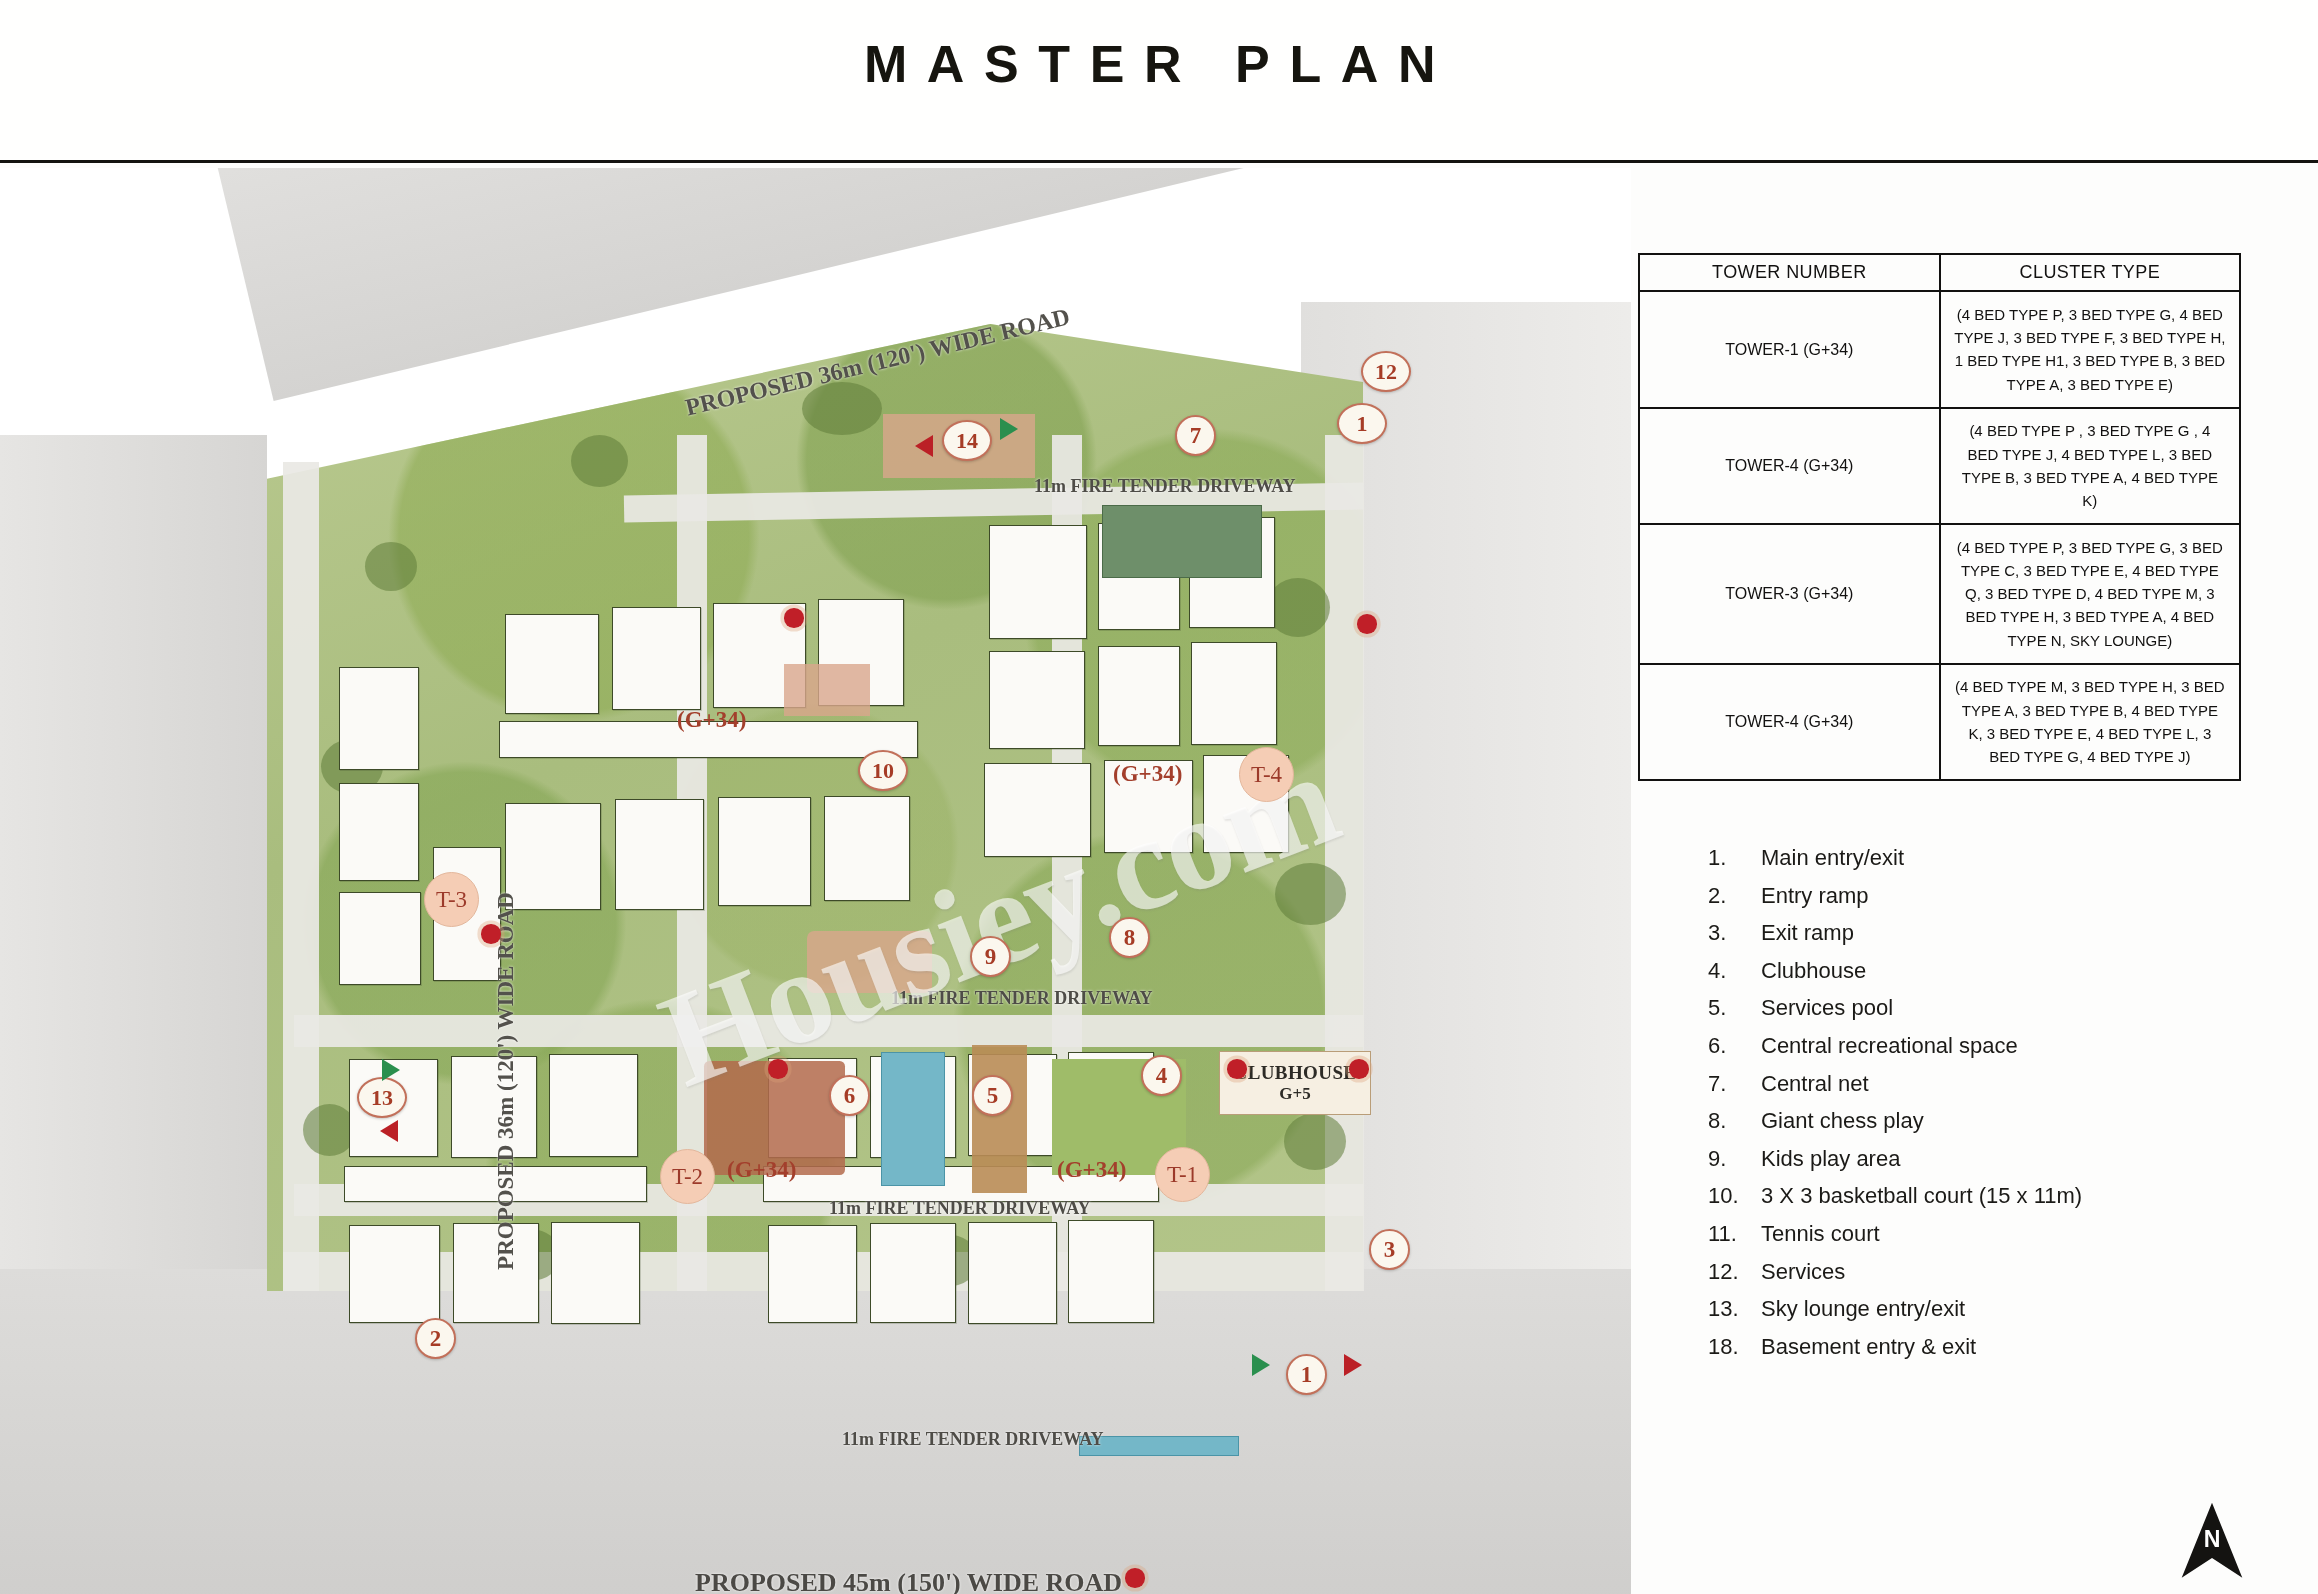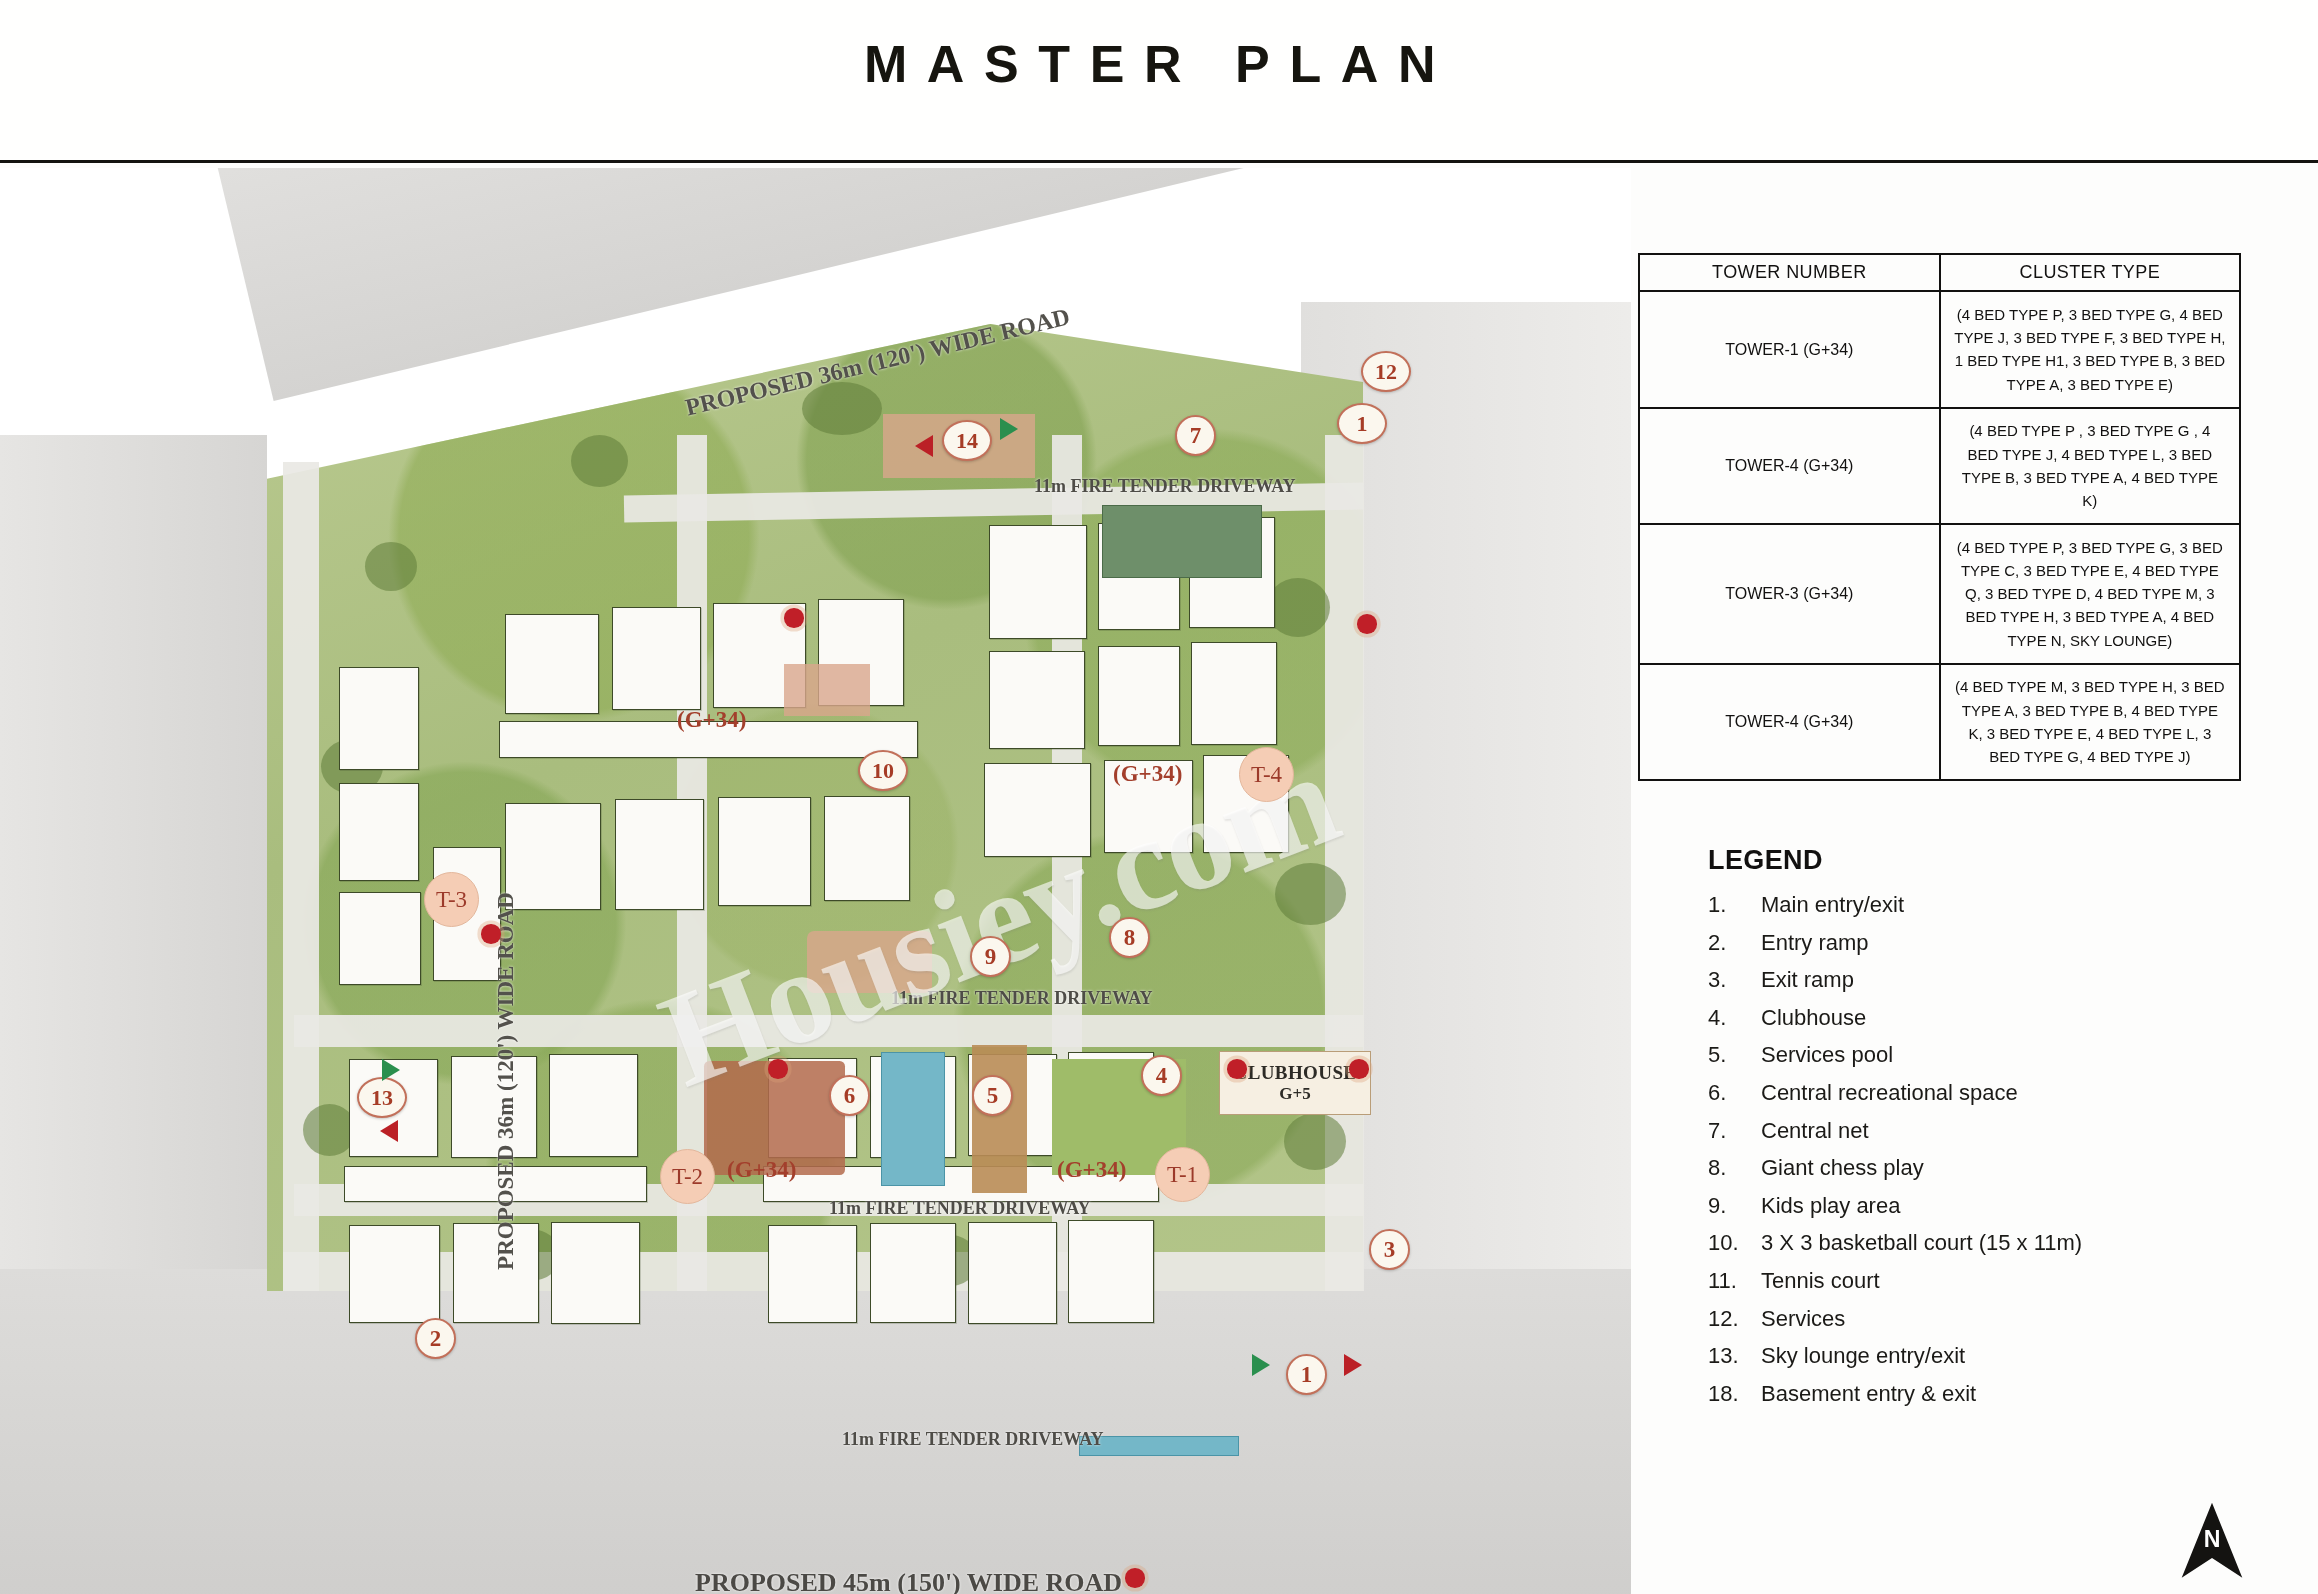--- a/index.html
+++ b/index.html
@@ -318,21 +318,20 @@
         <td class="ctype">(4 BED TYPE P, 3 BED TYPE G, 3 BED TYPE C, 3 BED TYPE E, 4 BED TYPE Q, 3 BED TYPE D, 4 BED TYPE M, 3 BED TYPE H, 3 BED TYPE A, 4 BED TYPE N, SKY LOUNGE)</td>
       </tr>
       <tr>
         <td class="tnum">TOWER-4 (G+34)</td>
         <td class="ctype">(4 BED TYPE M, 3 BED TYPE H, 3 BED TYPE A, 3 BED TYPE B, 4 BED TYPE K, 3 BED TYPE E, 4 BED TYPE L, 3 BED TYPE G, 4 BED TYPE J)</td>
       </tr>
     </tbody>
   </table>
 
   <div id="legend">
-    <div id="legend-title">LEGEND</div>
 
     <div class="legend-row">
       <span class="legend-num">1.</span>
       <span class="legend-txt">Main entry/exit</span>
     </div>
     <div class="legend-row">
       <span class="legend-num">2.</span>
       <span class="legend-txt">Entry ramp</span>
     </div>
     <div class="legend-row">

